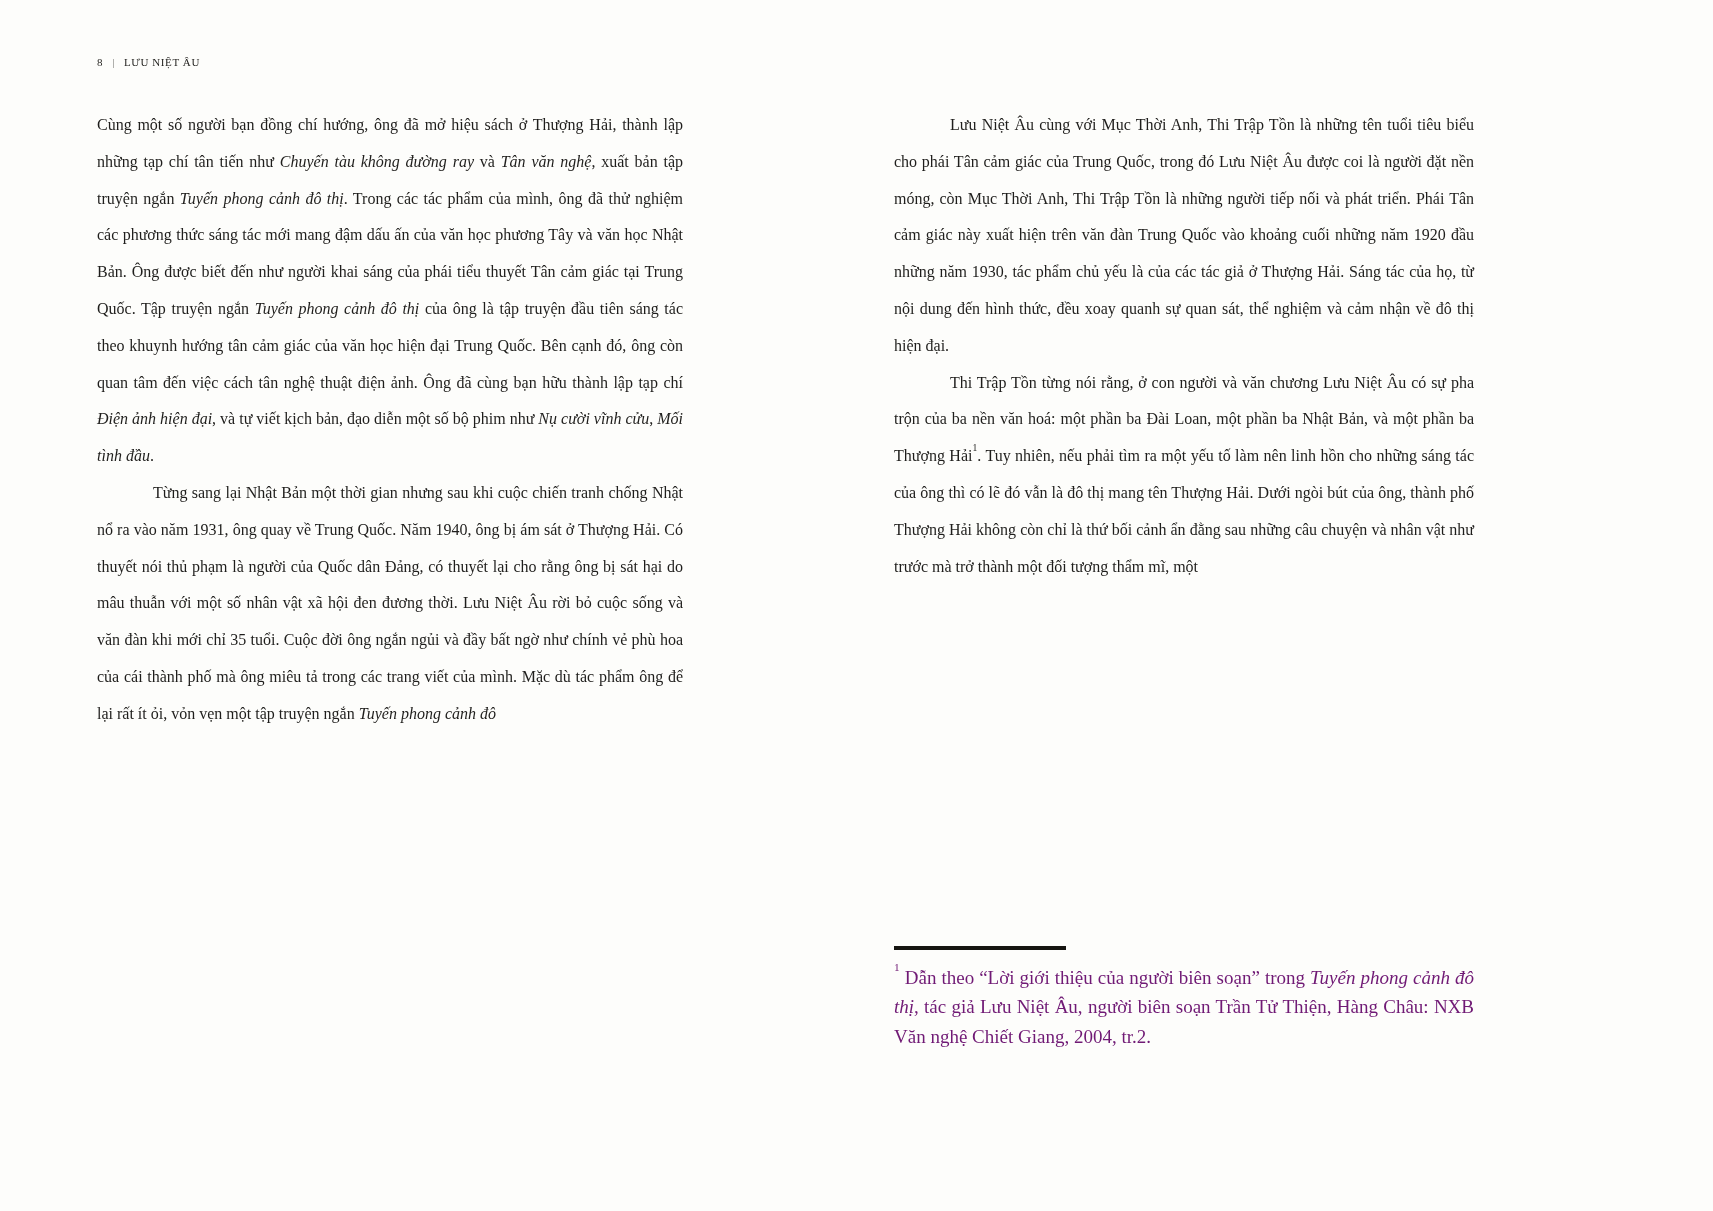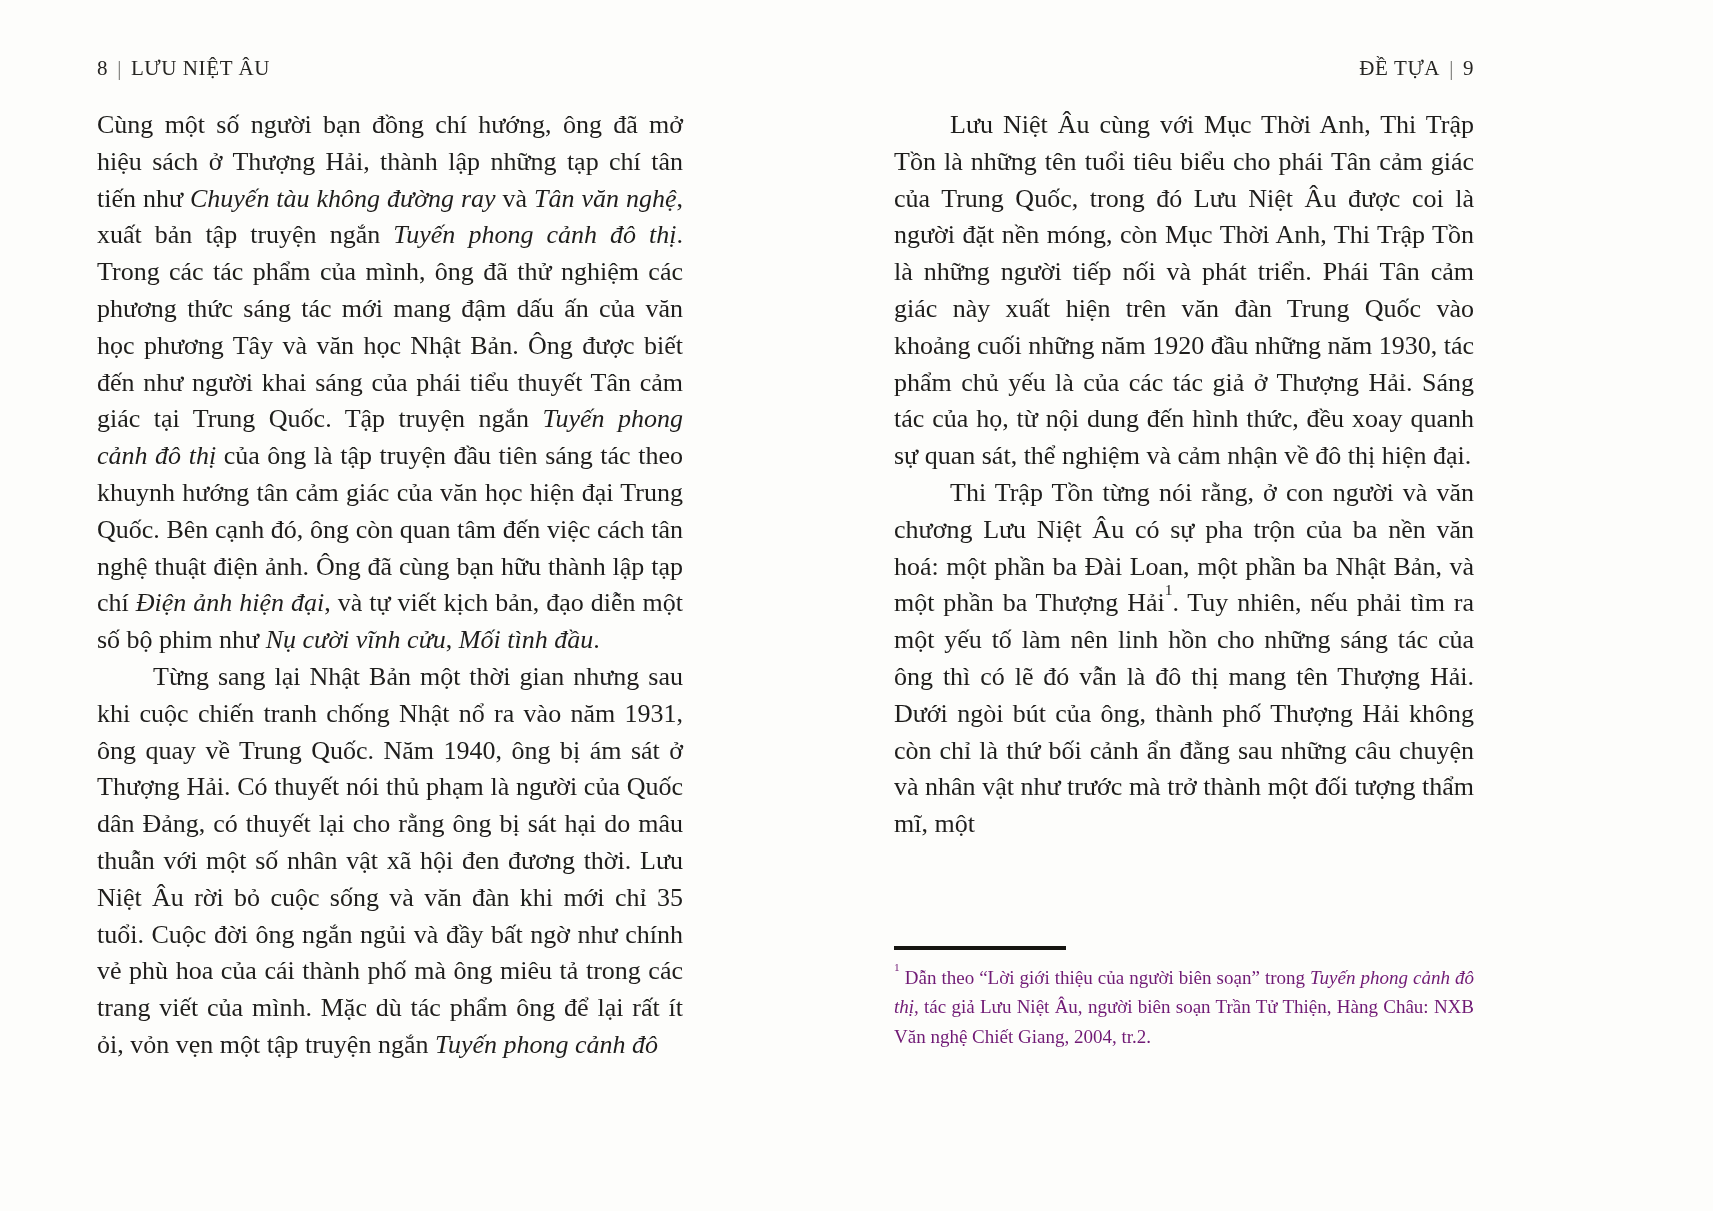--- a/index.html
+++ b/index.html
@@ -24,37 +24,37 @@
     flex-direction: column;
   }
   .page.left  { left: 97px;  width: 586px; }
   .page.right { left: 894px; width: 580px; }
 
   .running-head {
     position: absolute;
     top: 56px;
     left: 0;
     right: 0;
-    font-size: 21px;
+    font-size: 11px;
     letter-spacing: 0.6px;
     color: #262522;
     white-space: nowrap;
   }
   .running-head.head-left  { text-align: left; }
   .running-head.head-right { text-align: right; }
   .head-sep {
     display: inline-block;
     margin: 0 9px;
     color: #3a3a37;
     transform: scaleX(0.7);
   }
 
   .body-text {
     margin-top: 107px;
-    font-size: 26px;
+    font-size: 16px;
     line-height: 36.8px;
     text-align: justify;
     text-justify: inter-word;
   }
   .para { margin: 0; }
   .para.indent { text-indent: 56px; }
   .run.italic { font-style: italic; }
   sup.run {
     font-size: 0.6em;
     line-height: 0;
@@ -90,23 +90,20 @@
     <header class="running-head head-left">
       <span class="pagenum">8</span><span class="head-sep">|</span><span class="head-title">LƯU NIỆT ÂU</span>
     </header>
     <div class="body-text">
         <p class="para"><span class="run">Cùng một số người bạn đồng chí hướng, ông đã mở hiệu sách ở Thượng Hải, thành lập những tạp chí tân tiến như </span><span class="run italic">Chuyến tàu không đường ray</span><span class="run"> và </span><span class="run italic">Tân văn nghệ</span><span class="run">, xuất bản tập truyện ngắn </span><span class="run italic">Tuyến phong cảnh đô thị</span><span class="run">. Trong các tác phẩm của mình, ông đã thử nghiệm các phương thức sáng tác mới mang đậm dấu ấn của văn học phương Tây và văn học Nhật Bản. Ông được biết đến như người khai sáng của phái tiểu thuyết Tân cảm giác tại Trung Quốc. Tập truyện ngắn </span><span class="run italic">Tuyến phong cảnh đô thị</span><span class="run"> của ông là tập truyện đầu tiên sáng tác theo khuynh hướng tân cảm giác của văn học hiện đại Trung Quốc. Bên cạnh đó, ông còn quan tâm đến việc cách tân nghệ thuật điện ảnh. Ông đã cùng bạn hữu thành lập tạp chí </span><span class="run italic">Điện ảnh hiện đại</span><span class="run">, và tự viết kịch bản, đạo diễn một số bộ phim như </span><span class="run italic">Nụ cười vĩnh cửu</span><span class="run">, </span><span class="run italic">Mối tình đầu</span><span class="run">.</span></p>
         <p class="para indent"><span class="run">Từng sang lại Nhật Bản một thời gian nhưng sau khi cuộc chiến tranh chống Nhật nổ ra vào năm 1931, ông quay về Trung Quốc. Năm 1940, ông bị ám sát ở Thượng Hải. Có thuyết nói thủ phạm là người của Quốc dân Đảng, có thuyết lại cho rằng ông bị sát hại do mâu thuẫn với một số nhân vật xã hội đen đương thời. Lưu Niệt Âu rời bỏ cuộc sống và văn đàn khi mới chỉ 35 tuổi. Cuộc đời ông ngắn ngủi và đầy bất ngờ như chính vẻ phù hoa của cái thành phố mà ông miêu tả trong các trang viết của mình. Mặc dù tác phẩm ông để lại rất ít ỏi, vỏn vẹn một tập truyện ngắn </span><span class="run italic">Tuyến phong cảnh đô</span></p>
       </div>
   </section>
 
   <section class="page right">
-    <header class="running-head head-right">
-      <span class="head-title">ĐỀ TỰA</span><span class="head-sep">|</span><span class="pagenum">9</span>
-    </header>
     <div class="body-text">
         <p class="para indent"><span class="run">Lưu Niệt Âu cùng với Mục Thời Anh, Thi Trập Tồn là những tên tuổi tiêu biểu cho phái Tân cảm giác của Trung Quốc, trong đó Lưu Niệt Âu được coi là người đặt nền móng, còn Mục Thời Anh, Thi Trập Tồn là những người tiếp nối và phát triển. Phái Tân cảm giác này xuất hiện trên văn đàn Trung Quốc vào khoảng cuối những năm 1920 đầu những năm 1930, tác phẩm chủ yếu là của các tác giả ở Thượng Hải. Sáng tác của họ, từ nội dung đến hình thức, đều xoay quanh sự quan sát, thể nghiệm và cảm nhận về đô thị hiện đại.</span></p>
         <p class="para indent"><span class="run">Thi Trập Tồn từng nói rằng, ở con người và văn chương Lưu Niệt Âu có sự pha trộn của ba nền văn hoá: một phần ba Đài Loan, một phần ba Nhật Bản, và một phần ba Thượng Hải</span><sup class="run">1</sup><span class="run">. Tuy nhiên, nếu phải tìm ra một yếu tố làm nên linh hồn cho những sáng tác của ông thì có lẽ đó vẫn là đô thị mang tên Thượng Hải. Dưới ngòi bút của ông, thành phố Thượng Hải không còn chỉ là thứ bối cảnh ẩn đằng sau những câu chuyện và nhân vật như trước mà trở thành một đối tượng thẩm mĩ, một</span></p>
       </div>
     <footer class="footnote-block">
       <div class="footnote-rule"></div>
       <p class="footnote"><sup class="run">1</sup><span class="run"> Dẫn theo “Lời giới thiệu của người biên soạn” trong </span><span class="run italic">Tuyến phong cảnh đô thị</span><span class="run">, tác giả Lưu Niệt Âu, người biên soạn Trần Tử Thiện, Hàng Châu: NXB Văn nghệ Chiết Giang, 2004, tr.2.</span></p>
     </footer>
   </section>
 

